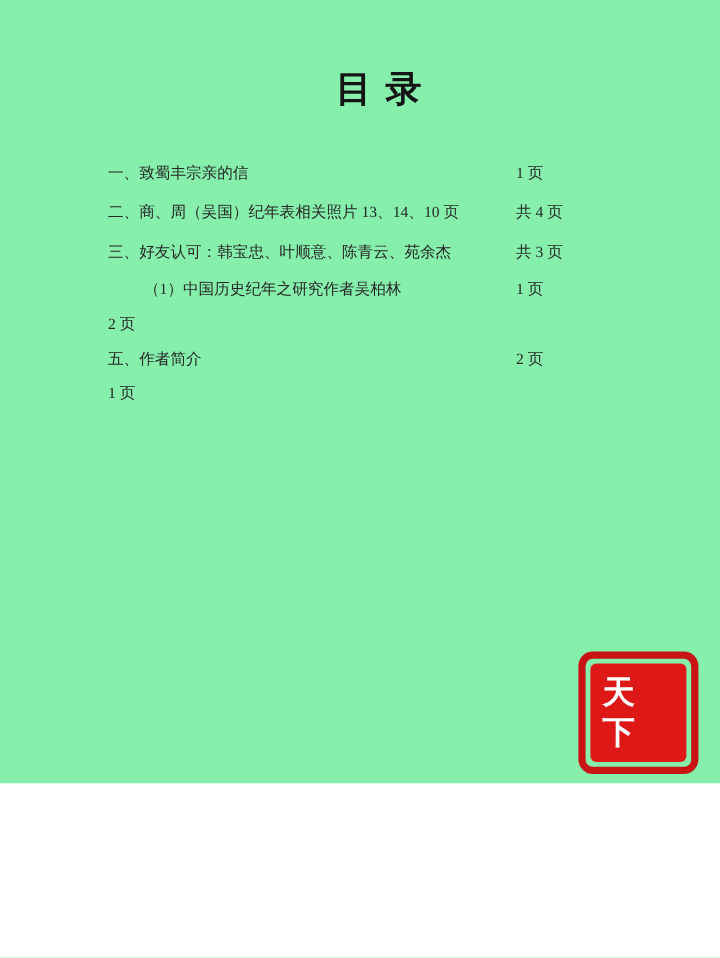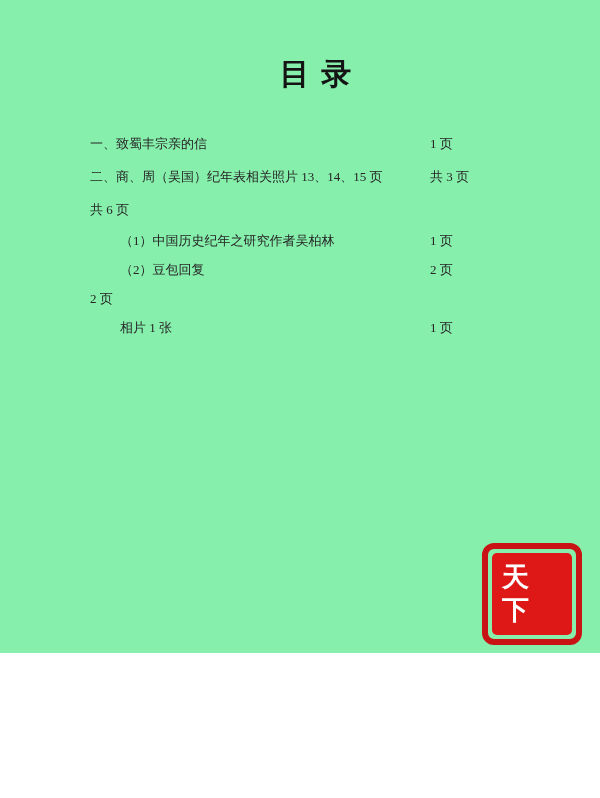--- a/index.html
+++ b/index.html
@@ -102,39 +102,39 @@
 <div class="page">
 
   <h1 class="title">目 录</h1>
 
   <div class="toc">
     <div class="toc-row">
       <span class="toc-text">一、致蜀丰宗亲的信</span>
       <span class="toc-page">1 页</span>
     </div>
     <div class="toc-row">
-      <span class="toc-text">二、商、周（吴国）纪年表相关照片 13、14、15 页</span>
-      <span class="toc-page">共 3 页</span>
+      <span class="toc-text">二、商、周（吴国）纪年表相关照片 13、14、10 页</span>
+      <span class="toc-page">共 4 页</span>
     </div>
     <div class="toc-row">
-      <span class="toc-page">共 6 页</span>
+      <span class="toc-text">三、好友认可：韩宝忠、叶顺意、陈青云、苑余杰</span>
+      <span class="toc-page">共 3 页</span>
     </div>
     <div class="toc-row compact indent">
       <span class="toc-text">（1）中国历史纪年之研究作者吴柏林</span>
       <span class="toc-page">1 页</span>
     </div>
     <div class="toc-row compact indent">
-      <span class="toc-text">（2）豆包回复</span>
       <span class="toc-page">2 页</span>
     </div>
     <div class="toc-row compact">
+      <span class="toc-text">五、作者简介</span>
       <span class="toc-page">2 页</span>
     </div>
     <div class="toc-row compact indent">
-      <span class="toc-text">相片 1 张</span>
       <span class="toc-page">1 页</span>
     </div>
   </div>
 
   <div class="seal">
     <div class="seal-inner">
       <div class="seal-line">天下</div>
     </div>
   </div>
 

